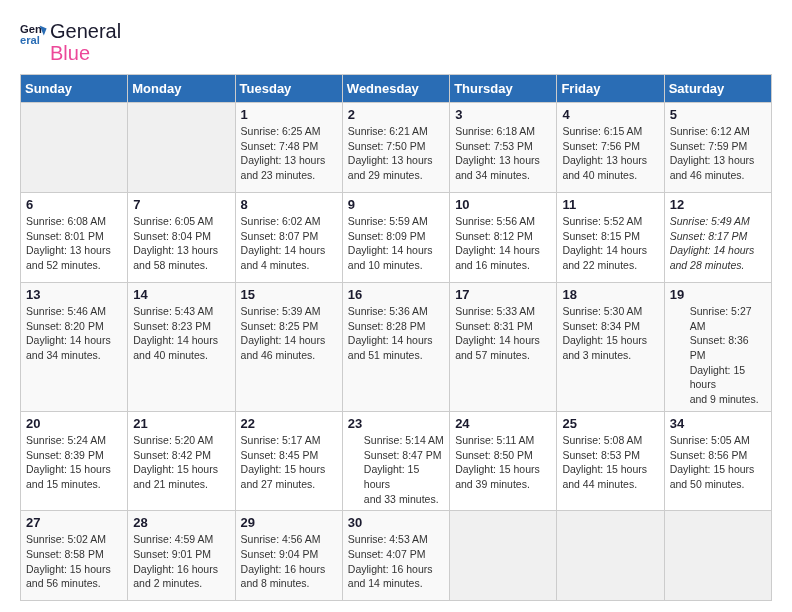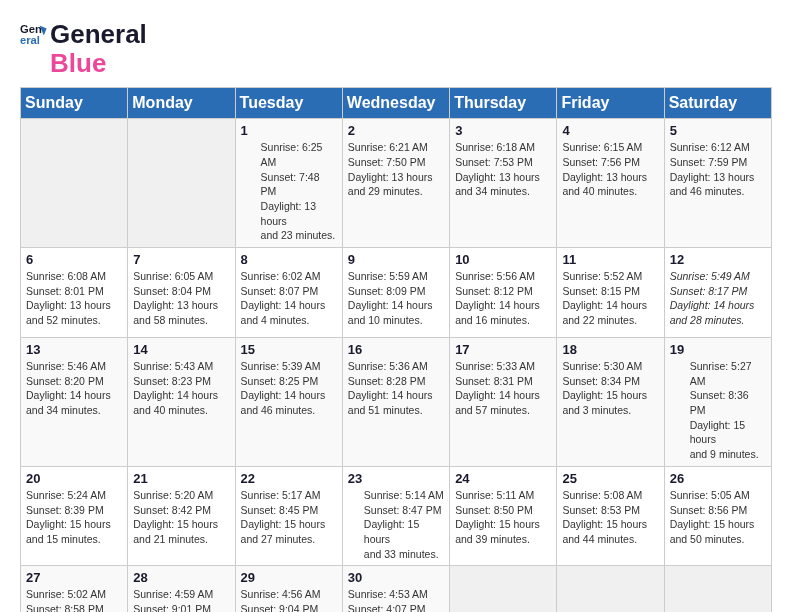--- a/index.html
+++ b/index.html
@@ -13,22 +13,22 @@
     .header {
       display: flex;
       justify-content: space-between;
       align-items: flex-start;
       margin-bottom: 10px;
     }
     .logo {
       display: flex;
     }
     .logo-text {
-      font-size: 26px;
-      font-weight: bold;
+      font-size: 20px;
+      font-weight: normal;
       color: #1a1a2e;
       line-height: 1.1;
     }
     .logo-text span {
       color: #2a6db5;
     }
     .logo-icon {
       width: 28px;
       height: 28px;
       margin-right: 2px;
@@ -50,21 +50,21 @@
     table {
       width: 100%;
       border-collapse: collapse;
       font-size: 11px;
     }
     thead tr th {
       background-color: #2a6db5;
       color: #fff;
       padding: 6px 4px;
       text-align: left;
-      font-size: 16px;
+      font-size: 13px;
       font-weight: bold;
       border: 1px solid #ccc;
     }
     tbody tr td {
       vertical-align: top;
       border: 1px solid #ccc;
       padding: 4px 5px;
       width: 107px;
       min-height: 80px;
       height: 90px;
@@ -123,21 +123,21 @@
         <th>Friday</th>
         <th>Saturday</th>
       </tr>
   </thead>
   <tbody id="calendar-body">
   <tr>
         <td class="empty-cell"></td>
         <td class="empty-cell"></td>
         <td>
           <span class="day-number">1</span>
-          <div class="day-info" style="white-space: pre-line; margin-left: 20px;">Sunrise: 6:25 AM
+          <div class="day-info" style="white-space: pre-line;">Sunrise: 6:25 AM
 Sunset: 7:48 PM
 Daylight: 13 hours
 and 23 minutes.</div>
         </td>
         <td>
           <span class="day-number">2</span>
           <div class="day-info" style="white-space: pre-line;">Sunrise: 6:21 AM
 Sunset: 7:50 PM
 Daylight: 13 hours
 and 29 minutes.</div>
@@ -303,21 +303,21 @@
 and 39 minutes.</div>
         </td>
         <td>
           <span class="day-number">25</span>
           <div class="day-info" style="white-space: pre-line;">Sunrise: 5:08 AM
 Sunset: 8:53 PM
 Daylight: 15 hours
 and 44 minutes.</div>
         </td>
         <td>
-          <span class="day-number">26</span>
+          <span class="day-number">34</span>
           <div class="day-info" style="white-space: pre-line;">Sunrise: 5:05 AM
 Sunset: 8:56 PM
 Daylight: 15 hours
 and 50 minutes.</div>
         </td>
       </tr>
       <tr>
         <td>
           <span class="day-number">27</span>
           <div class="day-info" style="white-space: pre-line;">Sunrise: 5:02 AM

